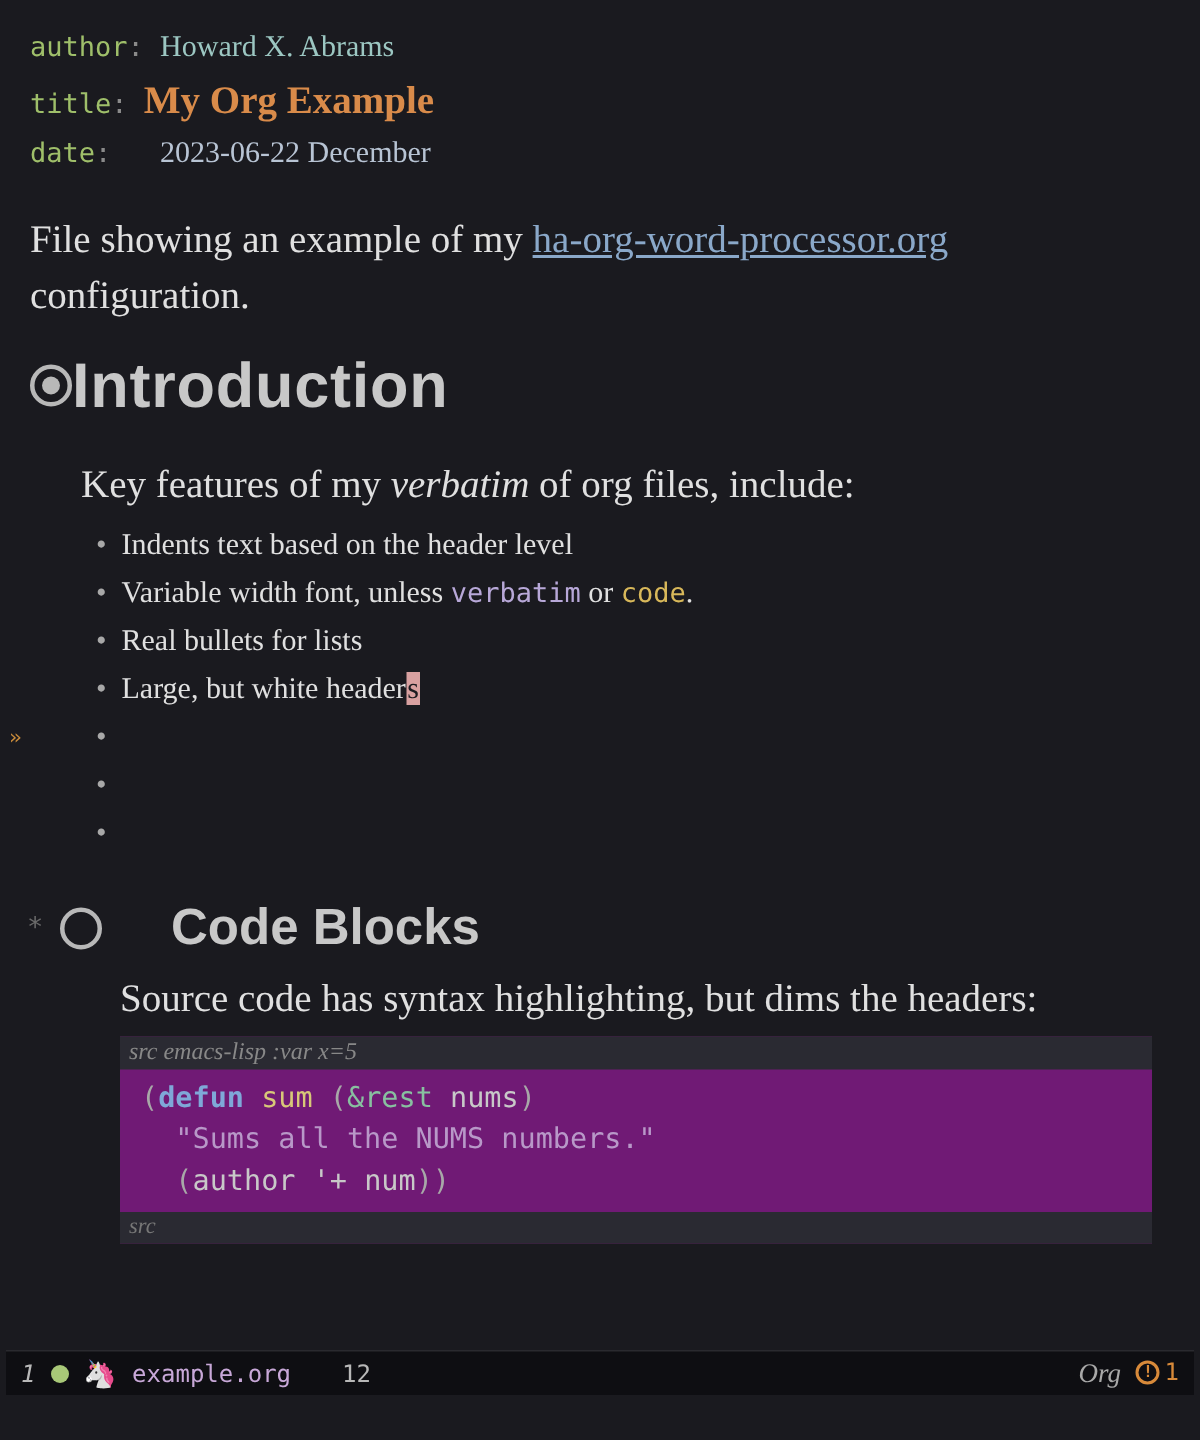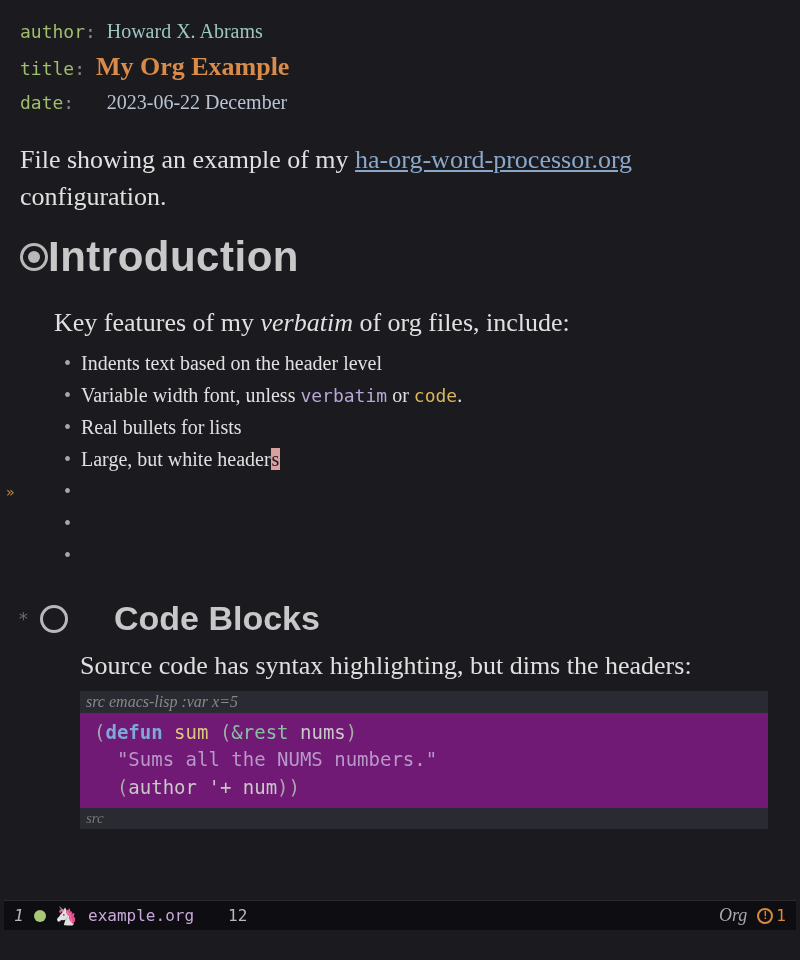--- a/index.html
+++ b/index.html
@@ -93,21 +93,21 @@
       font-family: 'Menlo', monospace; font-size: 16px;
       padding: 0 10px;
       color: #b8a8c8;
     }
     .ml-left { display: flex; align-items: center; gap: 10px; }
     .ml-num { font-style: italic; color: #b8b8b8; }
     .ml-dot { width: 12px; height: 12px; background: #a8c878; border-radius: 50%; }
     .ml-unicorn { color: #b888d8; font-size: 18px; }
     .ml-file { color: #c8a8d8; }
     .ml-line { color: #b8b8b8; margin-left: 24px; }
-    .ml-right { margin-left: auto; display: flex; align-items: center; gap: 10px; }
+    .ml-right { margin-left: auto; display: flex; align-items: flex-start; gap: 10px; }
     .ml-mode { font-style: italic; color: #a8a8a8; font-family: Georgia, serif; font-size: 18px; }
     .ml-warn { color: #d88a3a; display: flex; align-items: center; gap: 3px; }
     .warn-icon {
       width: 16px; height: 16px; border: 2px solid #d88a3a; border-radius: 50%;
       display: flex; align-items: center; justify-content: center; font-size: 11px; font-weight: bold;
     }
     .minibuffer {
       position: absolute; bottom: 0; left: 0; right: 0; height: 30px;
       background: #1a1a1f;
     }

